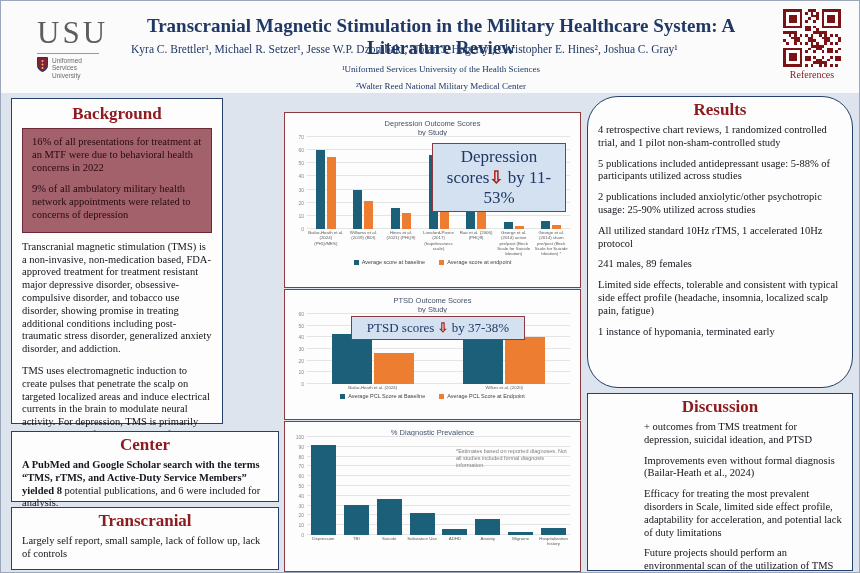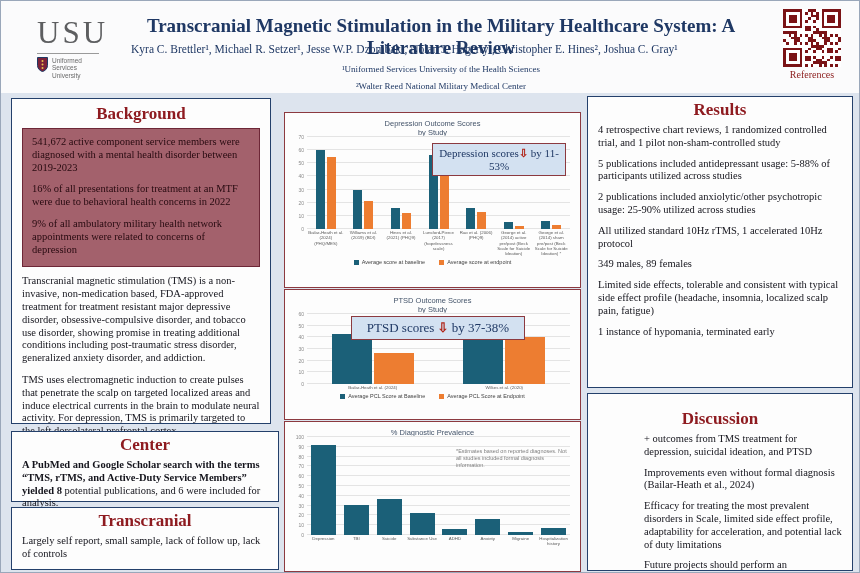--- a/index.html
+++ b/index.html
@@ -17,48 +17,48 @@
   #qr-block{position:absolute;right:14px;top:8px;width:70px;text-align:center;}
   #qr-block svg{display:block;margin:0 auto;}
   #qr-label{font-size:10px;color:#8a1a1a;margin-top:2px;font-family:"Liberation Serif",serif;}
   
   .panel{position:absolute;background:#fdfdfd;box-sizing:border-box;}
   .panel.navy{border:1.5px solid #24406b;}
   .panel.maroon{border:1px solid #8c3a40;}
   .panel h2{margin:3px 0 4px 0;text-align:center;font-size:17px;color:#8e1b20;font-weight:bold;}
   .ptext{margin:0 0 9px 0;font-size:10.5px;line-height:1.22;color:#14141c;font-family:Liberation Serif, serif;}
   .ptext b{font-weight:bold;}
-  #background-panel{left:10px;top:97px;width:260px;height:326px;padding:2px 10px;}
+  #background-panel{left:10px;top:97px;width:212px;height:326px;padding:2px 10px;}
   #highlight-box{background:#a3616c;border:1.5px solid #6d2737;padding:7px 9px 1px 9px;margin:2px 0 8px 0;}
   #highlight-box .ptext{color:#270a10;}
   #methods-panel{left:10px;top:430px;width:268px;height:71px;padding:0 10px;}
   #limitations-panel{left:10px;top:506px;width:268px;height:63px;padding:0 10px;}
-  #results-panel{left:586px;top:95px;width:266px;height:292px;padding:0 10px;}
+  #results-panel{left:586px;top:95px;width:266px;height:292px;padding:0 10px;border-radius:31px;}
   #results-panel .ptext{margin-bottom:8px;}
-  #discussion-panel{left:586px;top:392px;width:266px;height:178px;padding:12px 10px;}
+  #discussion-panel{left:586px;top:392px;width:266px;height:178px;padding:0 10px;}
   #discussion-panel .ptext{margin-bottom:8px;margin-left:46px;}
   
   .chart{font-family:"Liberation Sans",sans-serif;}
   #chart0{left:283px;top:111px;width:297px;height:176px;}
   #chart1{left:283px;top:288px;width:297px;height:131px;}
   #chart2{left:283px;top:420px;width:297px;height:151px;}
   .chart-title{text-align:center;font-size:7.5px;color:#44546a;margin-top:6px;line-height:1.2;white-space:pre-line;}
   .plot{position:relative;margin-left:22px;margin-right:10px;}
   .gridline{position:absolute;left:0;right:0;border-top:1px solid #e4e4e4;}
   .ytick{position:absolute;left:-15px;width:12px;text-align:right;font-size:5px;color:#8a8a8a;transform:translateY(3px);}
   .bars{position:absolute;left:0;right:0;bottom:0;top:0;display:flex;align-items:flex-end;}
   .cat{flex:1;display:flex;justify-content:center;align-items:flex-end;gap:2px;}
   .bar{display:block;}
   .xlabels{display:flex;margin-left:22px;margin-right:10px;margin-top:1px;}
   .xlabel{flex:1;text-align:center;font-size:4.4px;line-height:1.2;color:#595959;padding:0 1px;}
   .legend{display:flex;justify-content:center;gap:14px;margin-top:3px;}
   .legend-item{display:flex;align-items:center;gap:3px;font-size:5.5px;color:#404040;}
   .swatch{width:5px;height:5px;display:inline-block;}
   .callout{position:absolute;background:#d3e1f1;border:1px solid #8c3a40;text-align:center;font-family:"Liberation Serif",serif;color:#1f3864;padding:3px 6px;}
-  #chart0 .callout{right:14px;top:30px;width:120px;font-size:11px;margin-left:7px;}
+  #chart0 .callout{right:14px;top:30px;width:120px;font-size:17px;margin-left:7px;}
   #chart1 .callout{left:66px;top:26px;width:160px;font-size:13px;}
   .down-arrow{color:#b02418;font-weight:bold;}
   .annotation{position:absolute;right:12px;top:26px;width:112px;font-size:5.5px;line-height:1.25;color:#7f7f7f;text-align:left;}
 </style>
 </head>
 <body>
 
 <div id="poster">
 
   <div id="header">
@@ -200,21 +200,20 @@
             <rect x="17" y="20" width="1" height="1" fill="#7a1316"></rect>
             <rect x="19" y="20" width="1" height="1" fill="#7a1316"></rect>
           </svg></span>
       <div id="qr-label">References</div>
     </div>
   </div>
 
   <div class="panel navy" id="background-panel">
     <h2>Background</h2>
     <div id="highlight-box">
-        <p class="ptext">541,672 active component service members were diagnosed with a mental health disorder between 2019-2023</p>
         <p class="ptext">16% of all presentations for treatment at an MTF were due to behavioral health concerns in 2022</p>
         <p class="ptext">9% of all ambulatory military health network appointments were related to concerns of depression</p>
       </div>
     <div>
         <p class="ptext">Transcranial magnetic stimulation (TMS) is a non-invasive, non-medication based, FDA-approved treatment for treatment resistant major depressive disorder, obsessive-compulsive disorder, and tobacco use disorder, showing promise in treating additional conditions including post-traumatic stress disorder, generalized anxiety disorder, and addiction.</p>
         <p class="ptext">TMS uses electromagnetic induction to create pulses that penetrate the scalp on targeted localized areas and induce electrical currents in the brain to modulate neural activity. For depression, TMS is primarily targeted to the left dorsolateral prefrontal cortex.</p>
         <p class="ptext">TMS could be utilized readily in the MHS to improve service <b>members’ outcomes</b></p>
       </div>
   </div>
 
@@ -410,21 +409,21 @@
       <div class="annotation">*Estimates based on reported diagnoses. Not all studies included formal diagnosis information.</div>
     </div>
 
   <div class="panel navy" id="results-panel">
     <h2>Results</h2>
     <div>
         <p class="ptext">4 retrospective chart reviews, 1 randomized controlled trial, and 1 pilot non-sham-controlled study</p>
         <p class="ptext">5 publications included antidepressant usage: 5-88% of participants utilized across studies</p>
         <p class="ptext">2 publications included anxiolytic/other psychotropic usage: 25-90% utilized across studies</p>
         <p class="ptext">All utilized standard 10Hz rTMS, 1 accelerated 10Hz protocol</p>
-        <p class="ptext">349 males, 89 females</p>
+        <p class="ptext">241 males, 89 females</p>
         <p class="ptext">Limited side effects, tolerable and consistent with typical side effect profile (headache, insomnia, localized scalp pain, fatigue)</p>
         <p class="ptext">1 instance of hypomania, terminated early</p>
       </div>
   </div>
 
   <div class="panel navy" id="discussion-panel">
     <h2>Discussion</h2>
     <div>
         <p class="ptext">+ outcomes from TMS treatment for depression, suicidal ideation, and PTSD</p>
         <p class="ptext">Improvements even without formal diagnosis (Bailar-Heath et al., 2024)</p>

